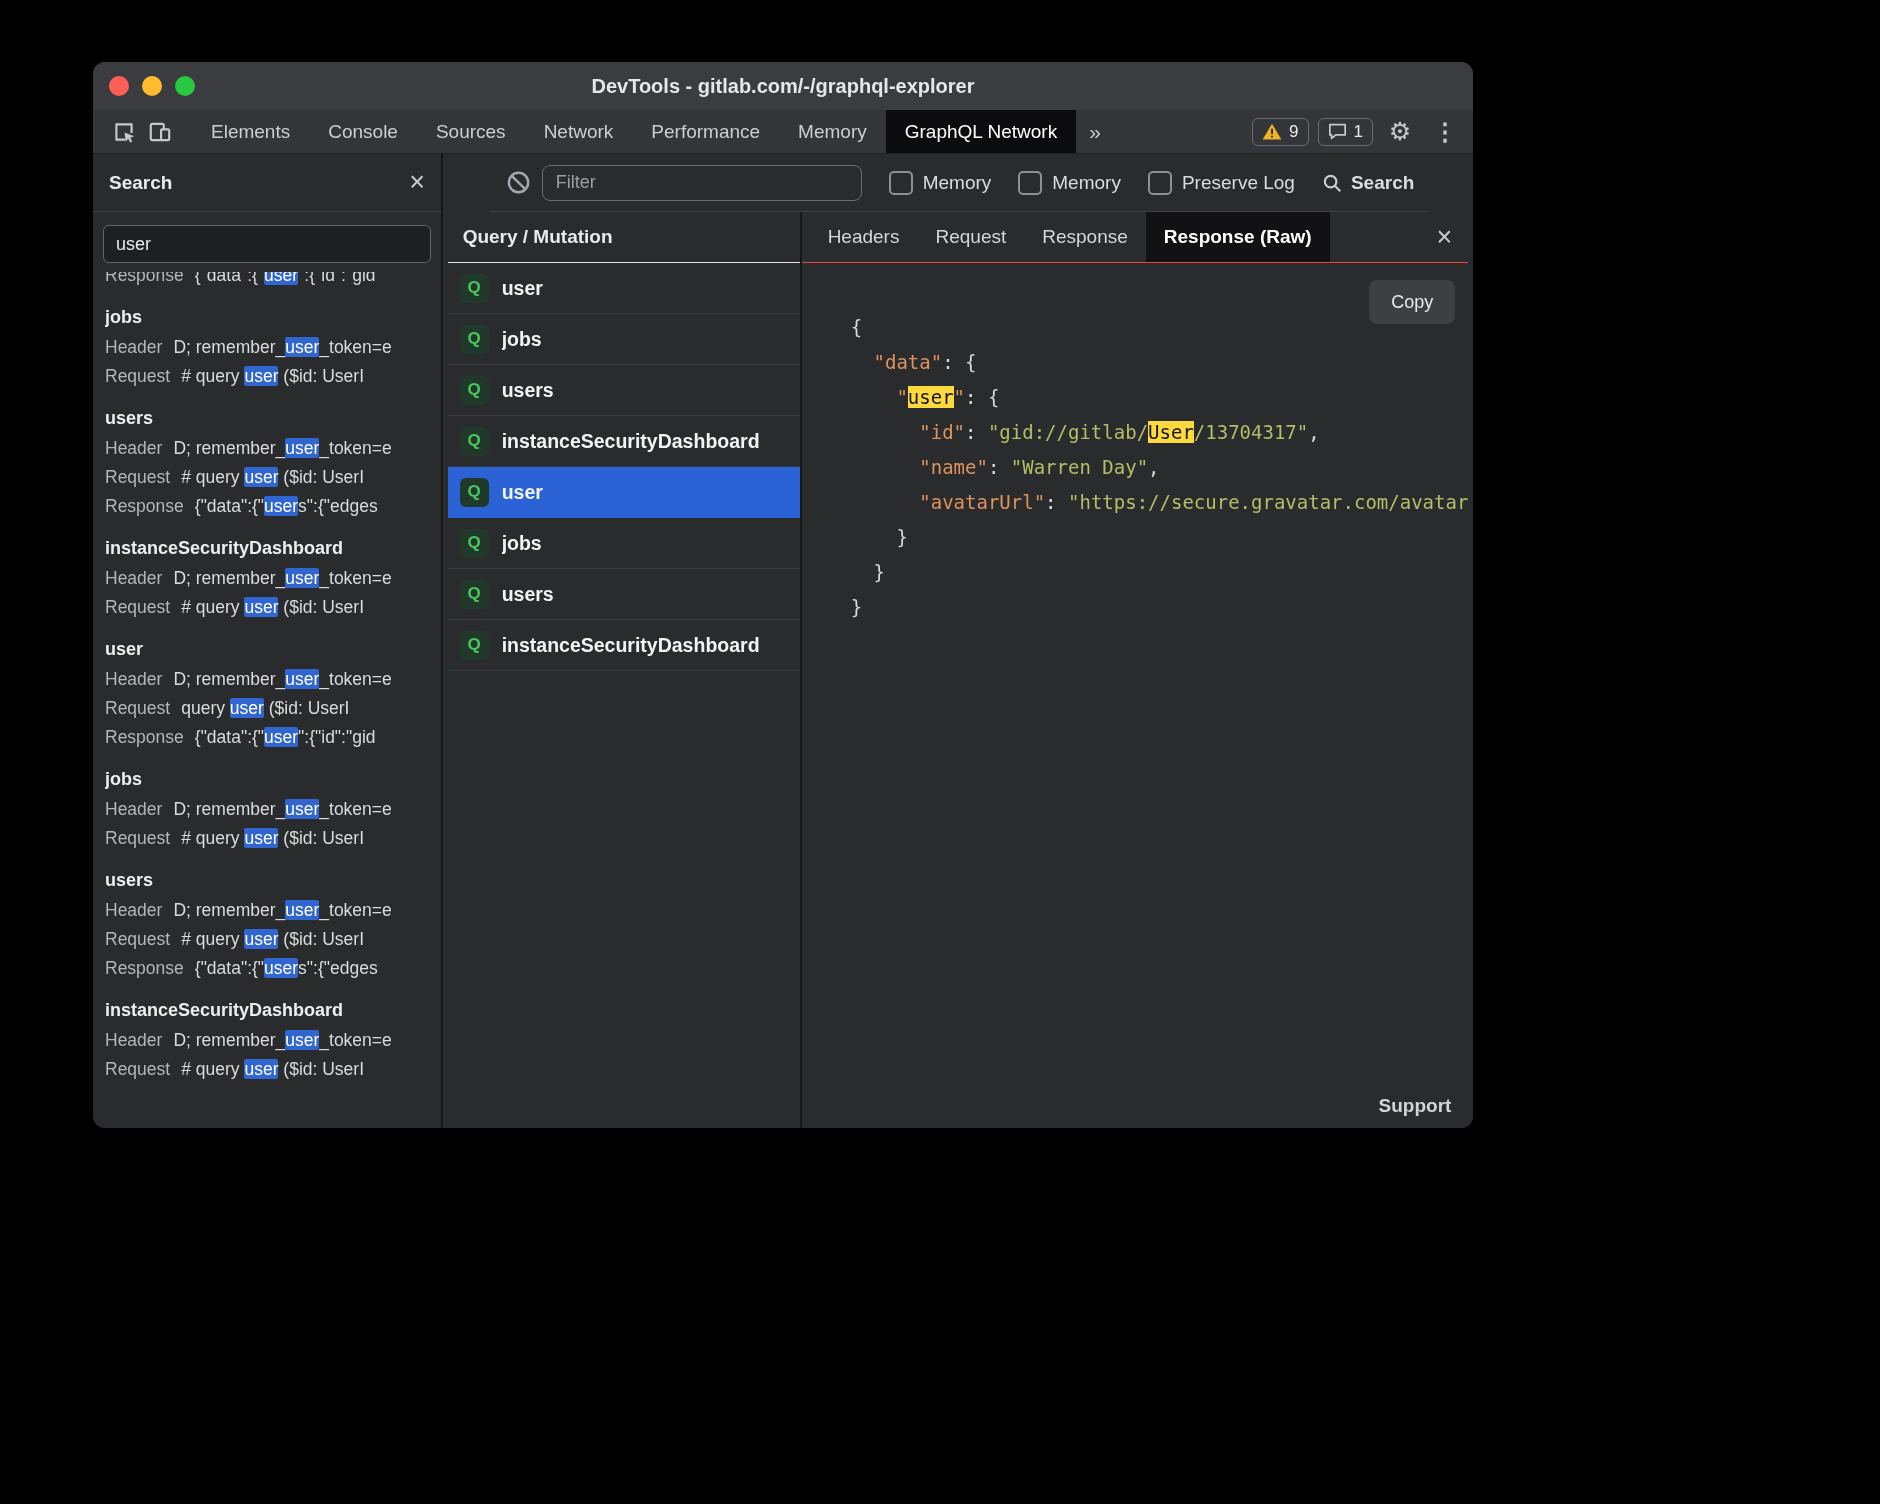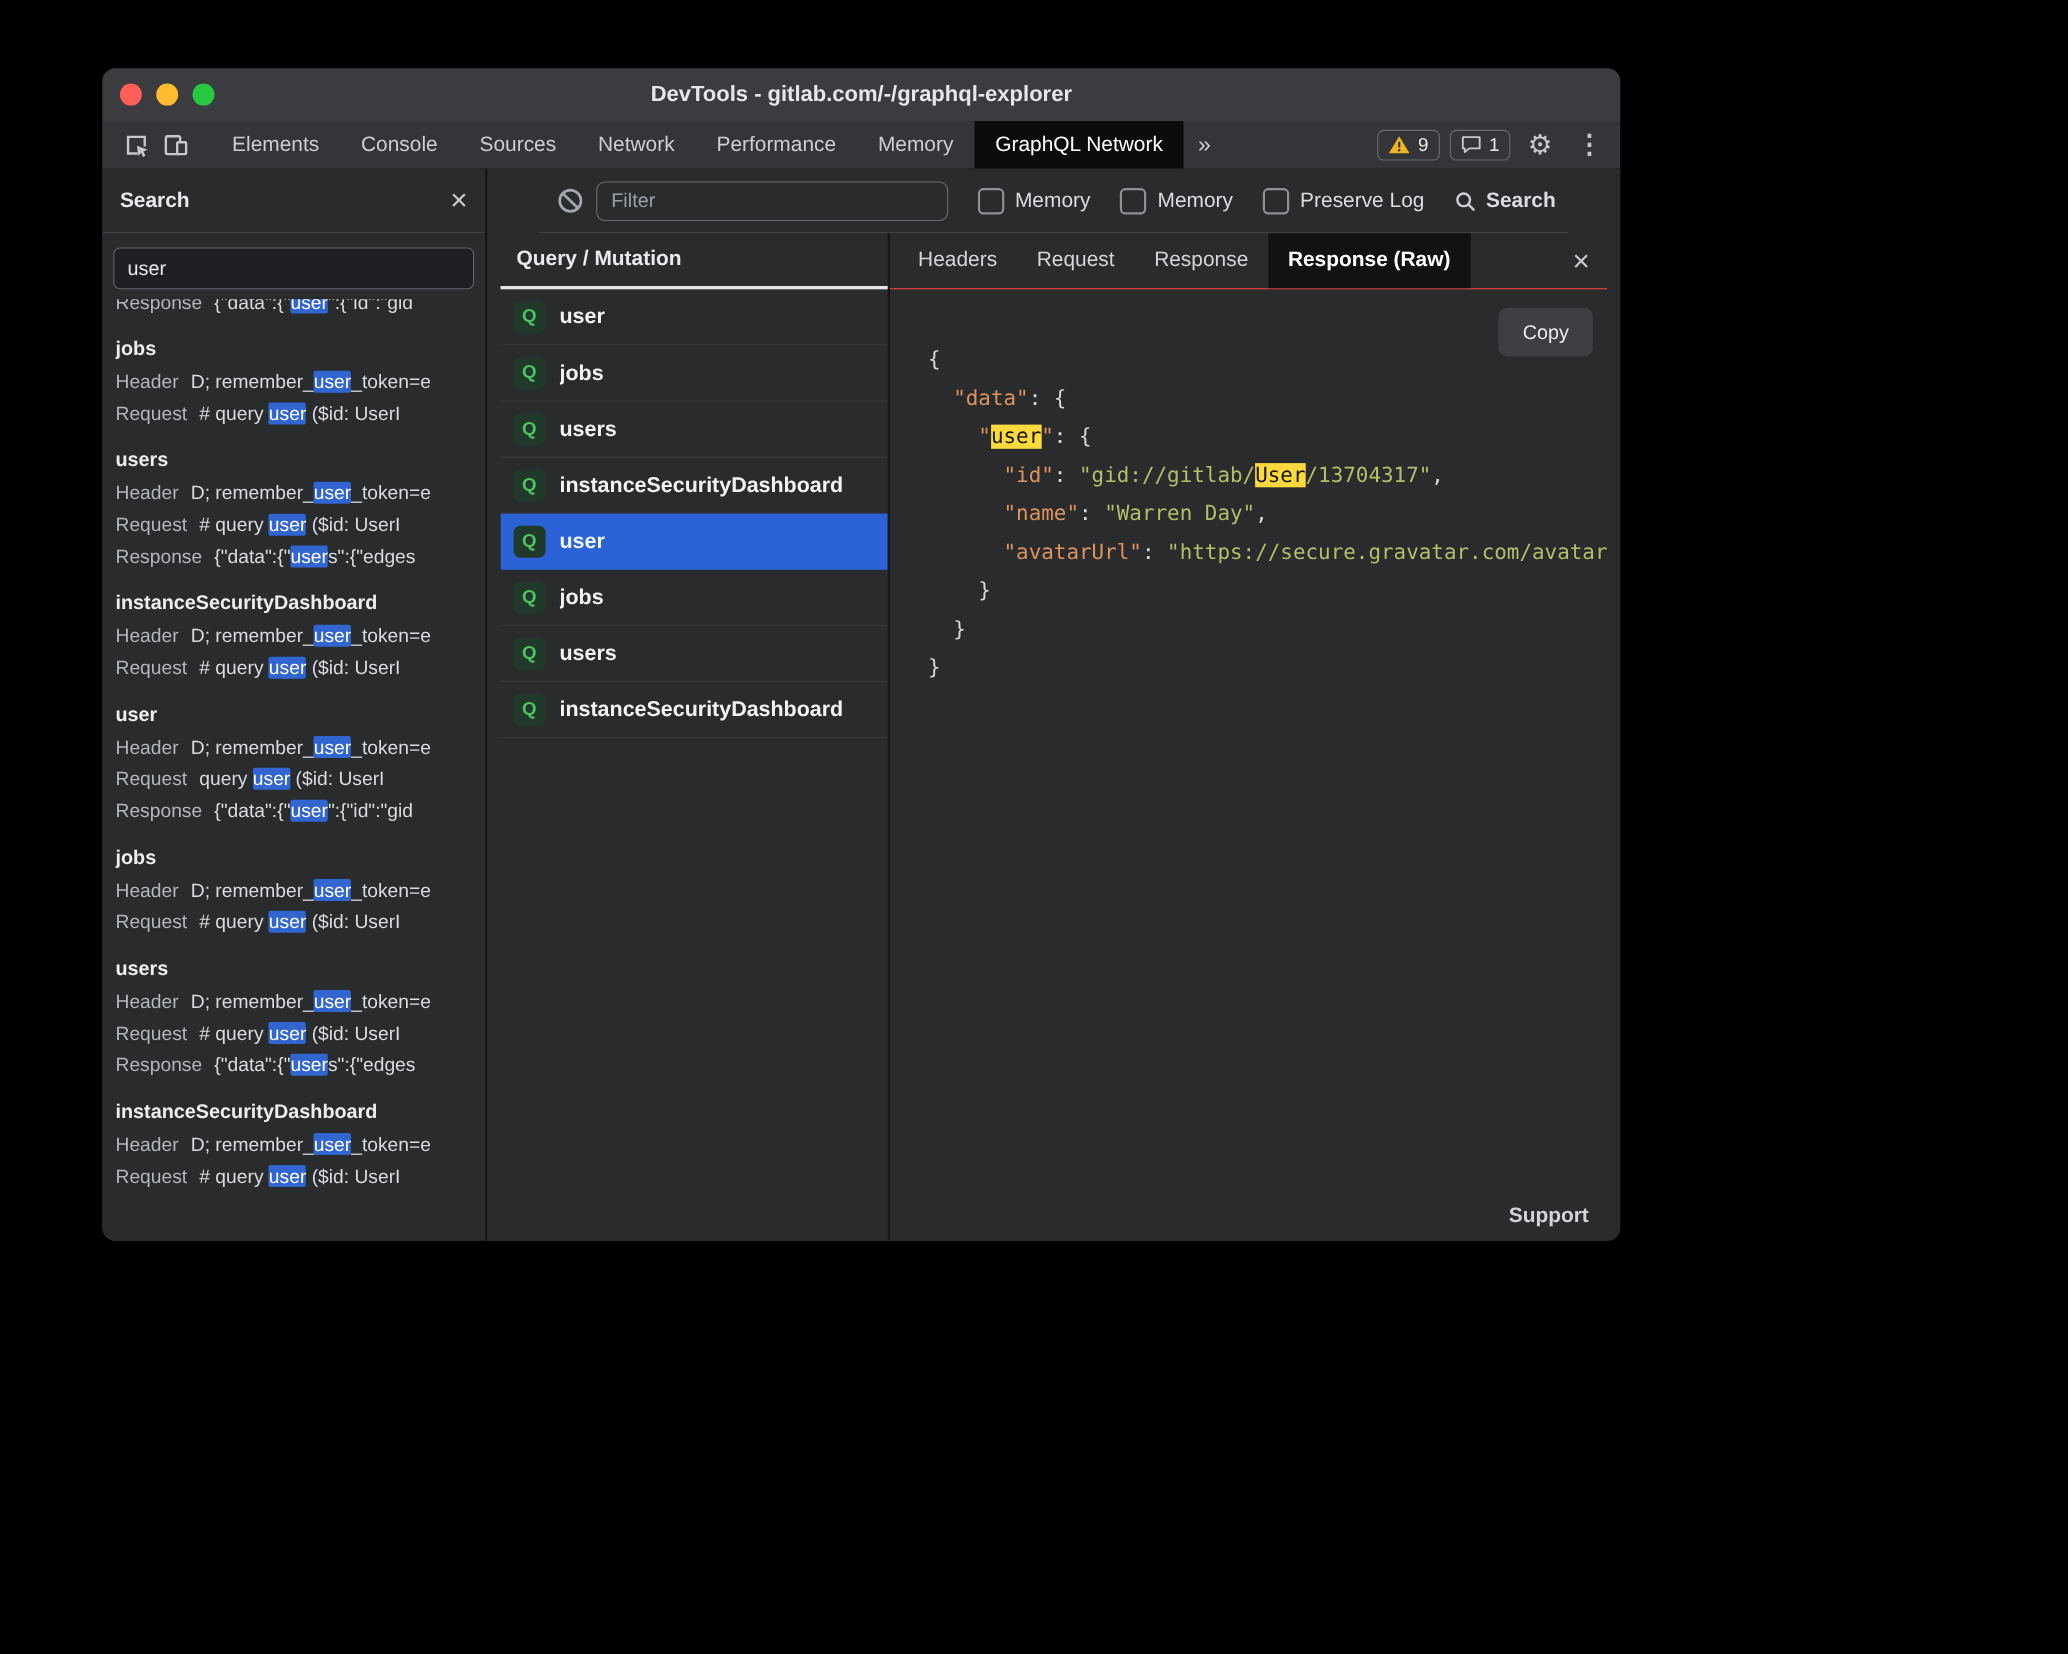--- a/index.html
+++ b/index.html
@@ -49,34 +49,34 @@
   .filter-input{flex:none;width:320px;height:36px;background:transparent;border:1.5px solid #6a6d73;border-radius:8px;color:#e8eaed;font-size:18px;padding:0 13px;font-family:inherit;outline:none;}
   .filter-input::placeholder{color:#9aa0a6;}
   .check-item{display:flex;align-items:center;gap:10px;margin-left:27px;font-size:19px;color:#dadce0;white-space:nowrap;}
   .checkbox{width:24px;height:24px;border:2px solid #8d9095;border-radius:5px;flex:none;}
   .toolbar-search{display:flex;align-items:center;gap:8px;margin-left:26px;font-size:19px;font-weight:600;color:#dadce0;}
 
   .panels{flex:1;display:flex;min-height:0;}
 
   
   .query-panel{flex:none;width:354px;border-right:2px solid #151517;display:flex;flex-direction:column;min-width:0;}
-  .query-header{flex:none;height:51px;display:flex;align-items:center;padding:0 15px;font-size:19px;font-weight:700;color:#e8eaed;border-bottom:3px solid #e5e5e5;}
+  .query-header{flex:none;height:51px;display:flex;align-items:center;padding:0 15px;font-size:19px;font-weight:700;color:#e8eaed;border-bottom:1px solid #e5e5e5;}
   .query-list{flex:1;overflow:hidden;}
   .query-row{height:51px;display:flex;align-items:center;gap:13px;padding:0 12px;border-bottom:1px solid #38393c;}
   .query-row.selected{background:var(--selection-blue,#2b63d6);border-bottom-color:transparent;}
   .qbadge{flex:none;width:29px;height:29px;border-radius:6px;background:#20392a;color:var(--badge-green,#4cc45f);font-size:17px;font-weight:700;display:flex;align-items:center;justify-content:center;}
   .qlabel{font-size:19.5px;font-weight:700;color:#f2f3f4;white-space:nowrap;overflow:hidden;}
 
   
   .detail-panel{flex:1;display:flex;flex-direction:column;min-width:0;}
   .detail-tabs{flex:none;height:51px;display:flex;align-items:stretch;border-bottom:1px solid #ef4444;padding-left:8px;}
   .dtab{display:flex;align-items:center;padding:0 18px;font-size:19px;color:#d4d6d9;white-space:nowrap;}
   .dtab.active{background:#121214;color:#fff;font-weight:600;}
   .detail-tabs .close-x{align-self:center;margin-left:auto;padding:0 16px;}
-  .json-area{flex:1;position:relative;min-height:0;overflow:hidden;padding:47px 0 0 35px;}
+  .json-area{flex:1;position:relative;min-height:0;overflow:hidden;padding:47px 0 0 49px;}
   .copy-btn{position:absolute;top:17px;right:13px;height:44px;padding:0 22px;background:#3d3f43;color:#e8eaed;border:none;border-radius:8px;font-size:18px;font-family:inherit;cursor:default;}
   .json-view{font-family:"DejaVu Sans Mono",monospace;font-size:19px;line-height:35px;white-space:pre;color:#d6d8da;}
   .tok-p{color:#d6d8da;}
   .tok-k{color:var(--json-key,#de935f);}
   .tok-v{color:var(--json-value,#b5bd68);}
   .yhl{background:var(--highlight-yellow,#fcd93c);color:#151515;}
   .support{position:absolute;right:17px;bottom:11px;font-size:19px;font-weight:700;color:#d2d4d8;}
 </style>
 </head>
 <body>

